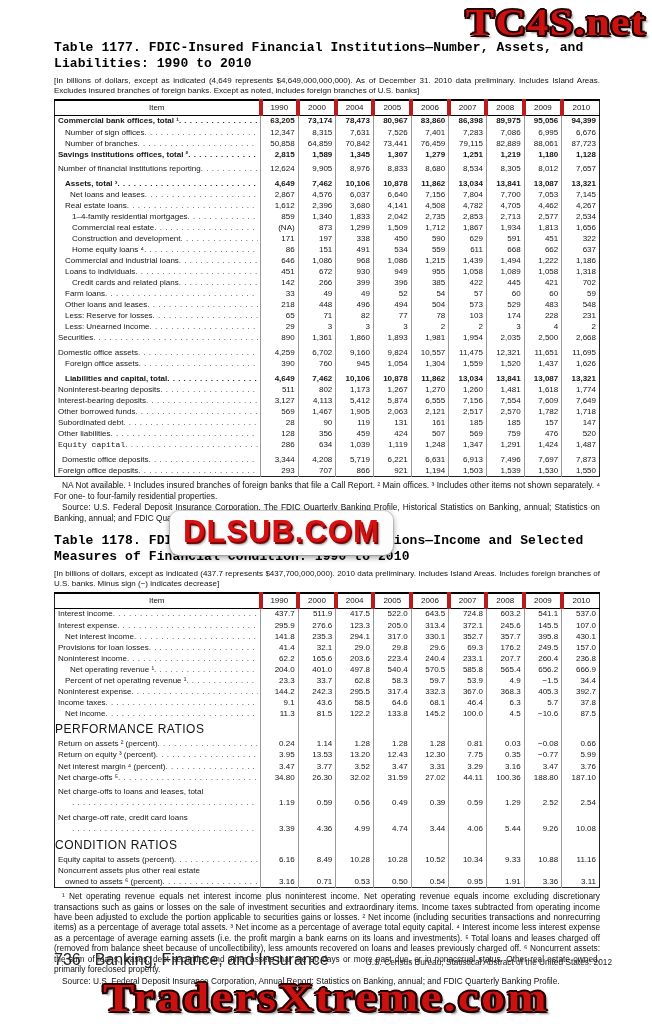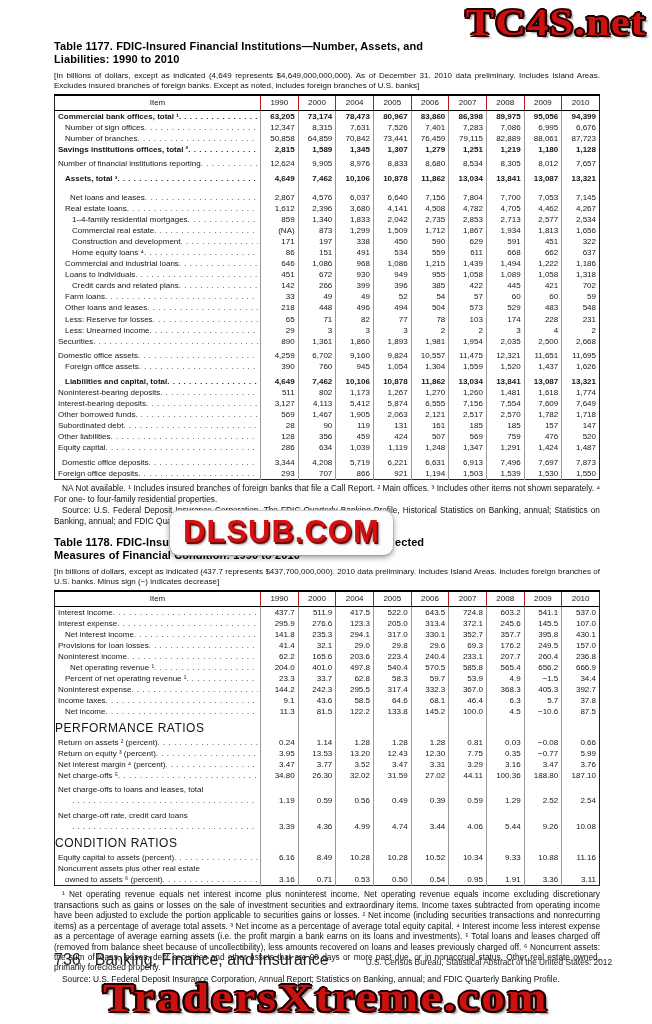--- a/index.html
+++ b/index.html
@@ -5,36 +5,36 @@
   * { margin:0; padding:0; box-sizing:border-box; }
   html,body { background:#ffffff; }
   body {
     width:652px; height:1024px; position:relative; overflow:hidden;
     font-family:"Liberation Sans", sans-serif; color:#151515;
   }
   .page { position:absolute; inset:0; padding:40px 52px 0 54px; }
 
   
   .ttl {
-    font-family:Liberation Sans, sans-serif; font-weight:bold;
-    font-size:11px; line-height:1.22; color:#000; margin-bottom:4px; letter-spacing:.1px;
+    font-family:Liberation Mono, monospace; font-weight:bold;
+    font-size:13px; line-height:1.22; color:#000; margin-bottom:4px; letter-spacing:.1px;
   }
   .headnote {
     font-size:8px; line-height:1.28; text-align:justify; color:#111; margin-bottom:3px;
   }
 
   
   table.tbl {
     width:100%; border-collapse:collapse; table-layout:fixed;
     border:1px solid #222; border-top:2px solid #000;
   }
   col.c-stub { width:206px; }
   thead th {
     font-size:8px; font-weight:normal; text-align:center; vertical-align:middle;
-    padding:2px 0 2.5px; border-bottom:1px solid #000; border-left:1px solid #b91c1c;
+    padding:2px 0 2.5px; border-bottom:1px solid #000; border-left:4px solid #b91c1c;
   }
   thead th.stub { border-left:none; }
   tbody td { font-size:8px; line-height:1.18; vertical-align:bottom; }
   td.num { text-align:right; padding:.8px 3px .8px 0; border-left:1px solid #999; white-space:nowrap; }
   td.stub { padding:.8px 2px .8px 3px; overflow:hidden; }
   tr.bold td { font-weight:bold; }
   tr.gap td { padding-top:4.5px; }
   .lblwrap { display:flex; align-items:baseline; white-space:nowrap; overflow:hidden; }
   .lbl { flex:0 0 auto; }
   .dots { flex:1 1 auto; overflow:hidden; color:#222; letter-spacing:.5px; }
@@ -219,21 +219,21 @@
             <td class="num">10,878</td>
             <td class="num">11,862</td>
             <td class="num">13,034</td>
             <td class="num">13,841</td>
             <td class="num">13,087</td>
             <td class="num">13,321</td>
           </tr>
           <tr>
             <td class="stub">
               <span class="lblwrap">
-                <span class="lbl" style="padding-left: 12px; margin-top: 8px;">Net loans and leases</span>
+                <span class="lbl" style="padding-left: 12px;">Net loans and leases</span>
                 <span class="dots"> . . . . . . . . . . . . . . . . . . . . . . . . . . . . . . . . . . . . . .</span>
               </span>
             </td>
             <td class="num">2,867</td>
             <td class="num">4,576</td>
             <td class="num">6,037</td>
             <td class="num">6,640</td>
             <td class="num">7,156</td>
             <td class="num">7,804</td>
             <td class="num">7,700</td>
@@ -593,21 +593,21 @@
             <td class="num">424</td>
             <td class="num">507</td>
             <td class="num">569</td>
             <td class="num">759</td>
             <td class="num">476</td>
             <td class="num">520</td>
           </tr>
           <tr>
             <td class="stub">
               <span class="lblwrap">
-                <span class="lbl" style="padding-left: 0px;">Equity capital</span>
+                <span class="lbl" style="padding-left: 0px; font-family: Liberation Mono, monospace;">Equity capital</span>
                 <span class="dots"> . . . . . . . . . . . . . . . . . . . . . . . . . . . . . . . . . . . . . .</span>
               </span>
             </td>
             <td class="num">286</td>
             <td class="num">634</td>
             <td class="num">1,039</td>
             <td class="num">1,119</td>
             <td class="num">1,248</td>
             <td class="num">1,347</td>
             <td class="num">1,291</td>

